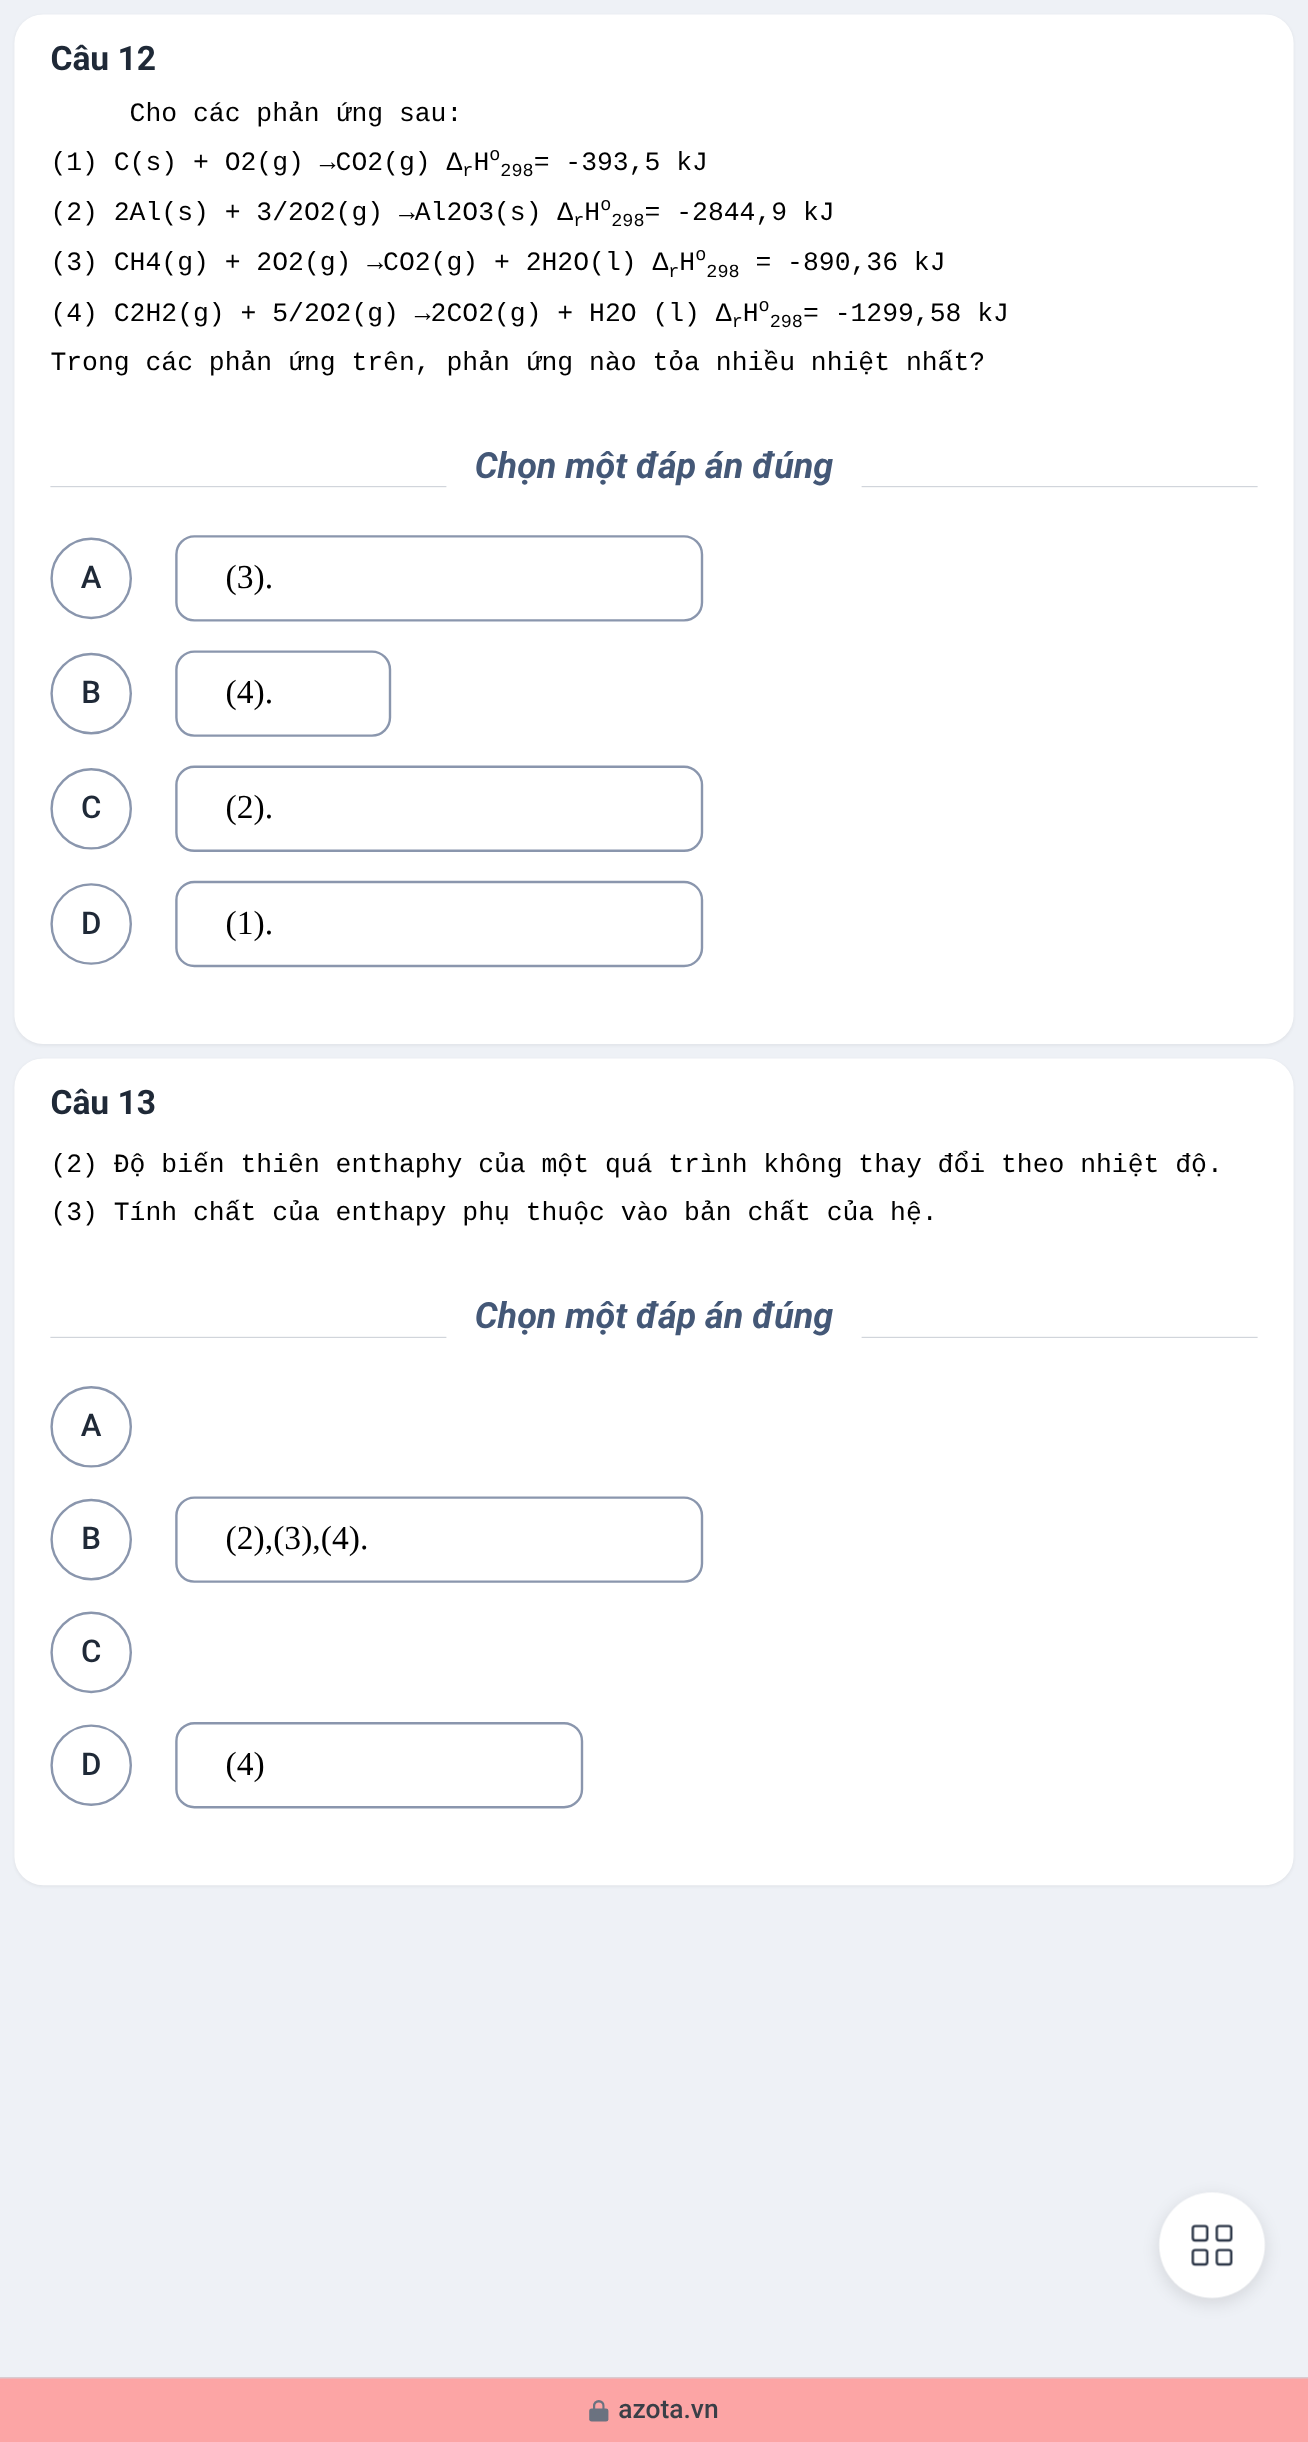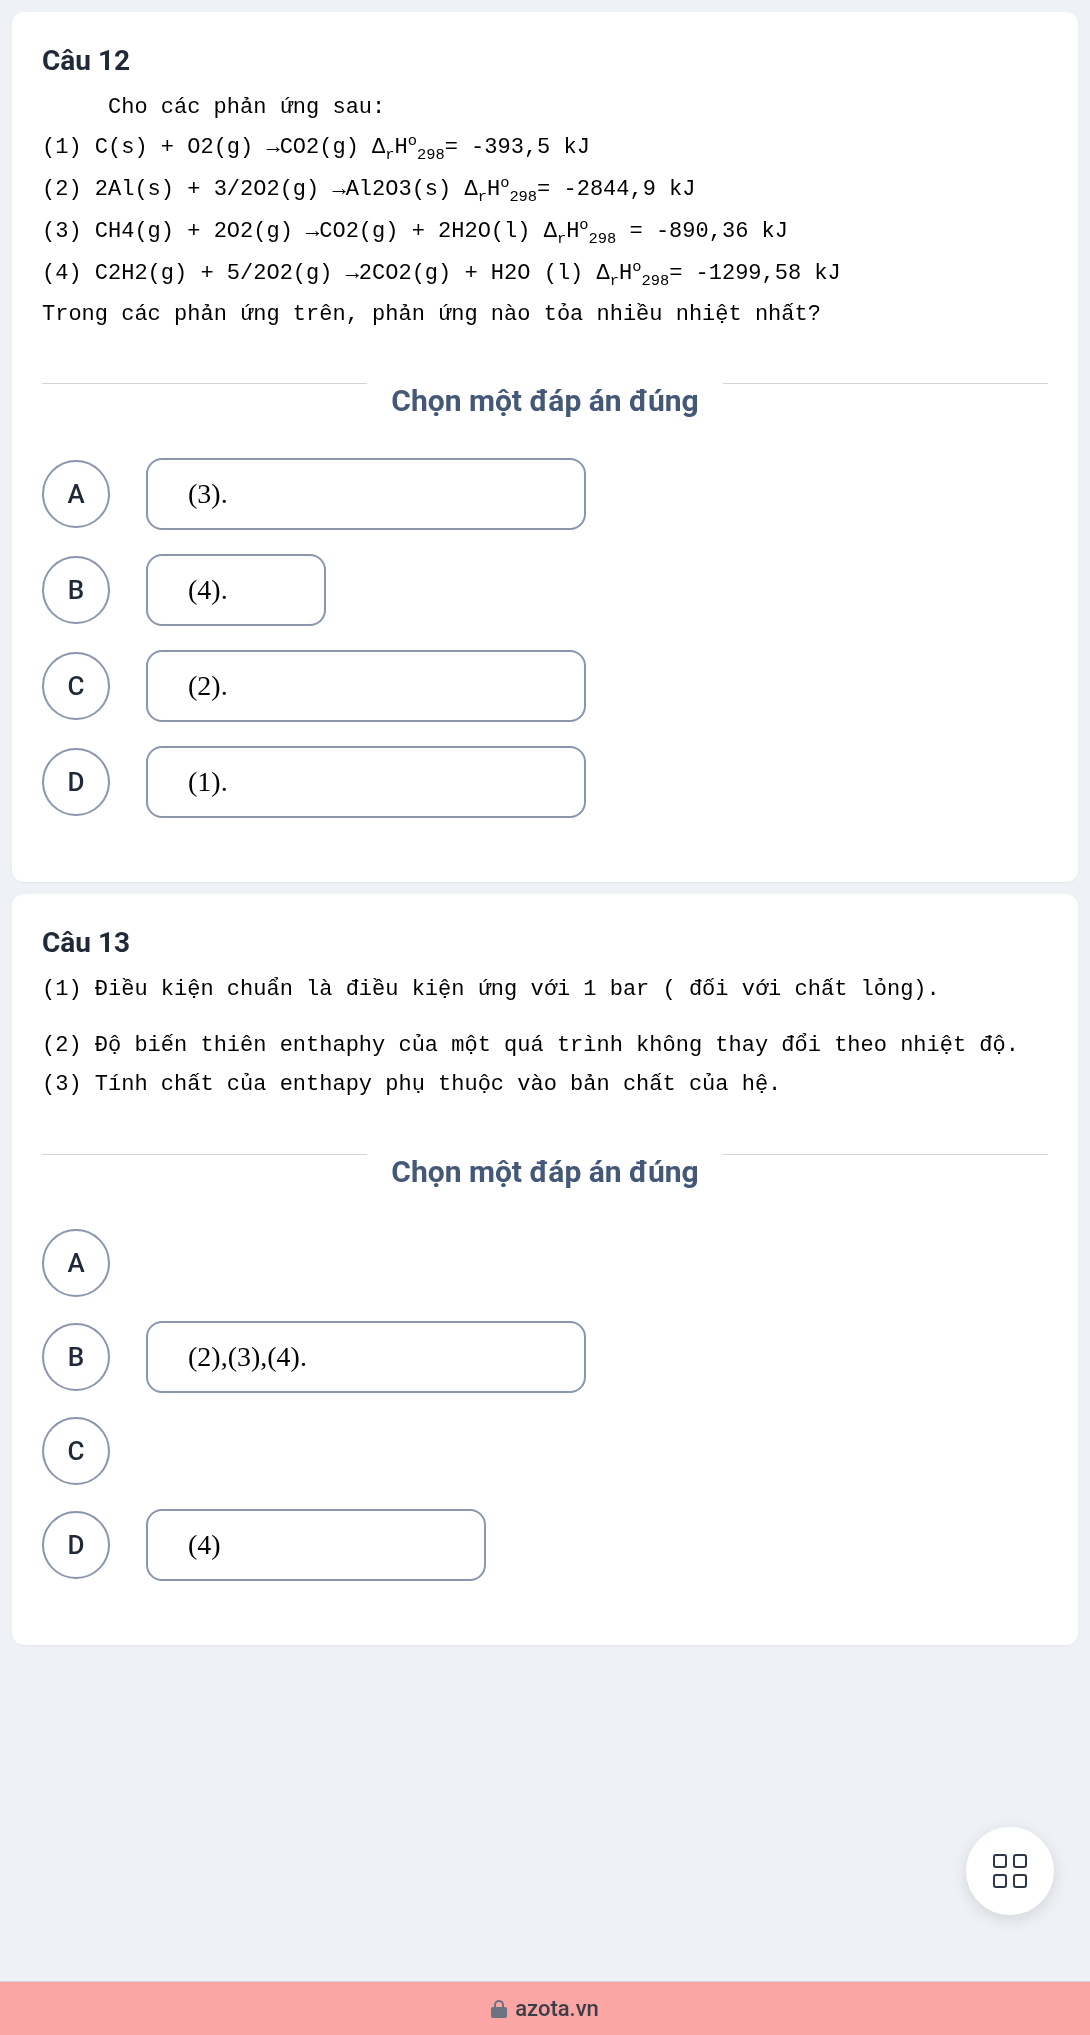--- a/index.html
+++ b/index.html
@@ -8,23 +8,23 @@
       box-sizing: border-box;
     }
     body {
       font-family: -apple-system, BlinkMacSystemFont, "Segoe UI", Roboto, Helvetica, Arial, sans-serif;
       background-color: #eef1f6;
       color: #1a1a1a;
       padding-bottom: 60px;
     }
     .question-card {
       background-color: #ffffff;
-      border-radius: 12px;
+      border-radius: 24px;
       margin: 12px;
-      padding: 32px 30px 40px 30px;
+      padding: 20px 30px 40px 30px;
       box-shadow: 0 1px 3px rgba(0,0,0,0.05);
     }
     .question-header {
       font-weight: 700;
       font-size: 28px;
       color: #1f2937;
       margin-bottom: 12px;
     }
     .question-body {
       font-family: Liberation Mono, monospace;
@@ -36,22 +36,23 @@
       margin-bottom: 2px;
     }
     .question-body .indent {
       text-indent: 3em;
     }
     .question-body .spaced-top {
       margin-top: 18px;
     }
     .section-divider {
       display: flex;
-      align-items: flex-start;
+      align-items: flex-end;
       margin: 50px 0 40px 0;
+      font-style: italic;
     }
     .section-divider .line {
       flex: 1;
       height: 1px;
       background-color: #d1d5db;
     }
     .section-divider .section-title {
       padding: 0 24px;
       font-size: 30px;
       font-weight: 700;
@@ -206,21 +207,20 @@
   </div>
   <div class="option-row">
     <div class="option-circle">D</div>
     <div class="option-box w-large">(1).</div>
   </div>
 </div>
 
 <div class="question-card">
   <div class="question-header">Câu 13</div>
   <div class="question-body">
-    <p>(1) Điều kiện chuẩn là điều kiện ứng với 1 bar ( đối với chất lỏng).</p>
     <p class="spaced-top">(2) Độ biến thiên enthaphy của một quá trình không thay đổi theo nhiệt độ.</p>
     <p>(3) Tính chất của enthapy phụ thuộc vào bản chất của hệ.</p>
   </div>
 
   <div class="section-divider">
     <div class="line"></div>
     <div class="section-title">Chọn một đáp án đúng</div>
     <div class="line"></div>
   </div>
 

